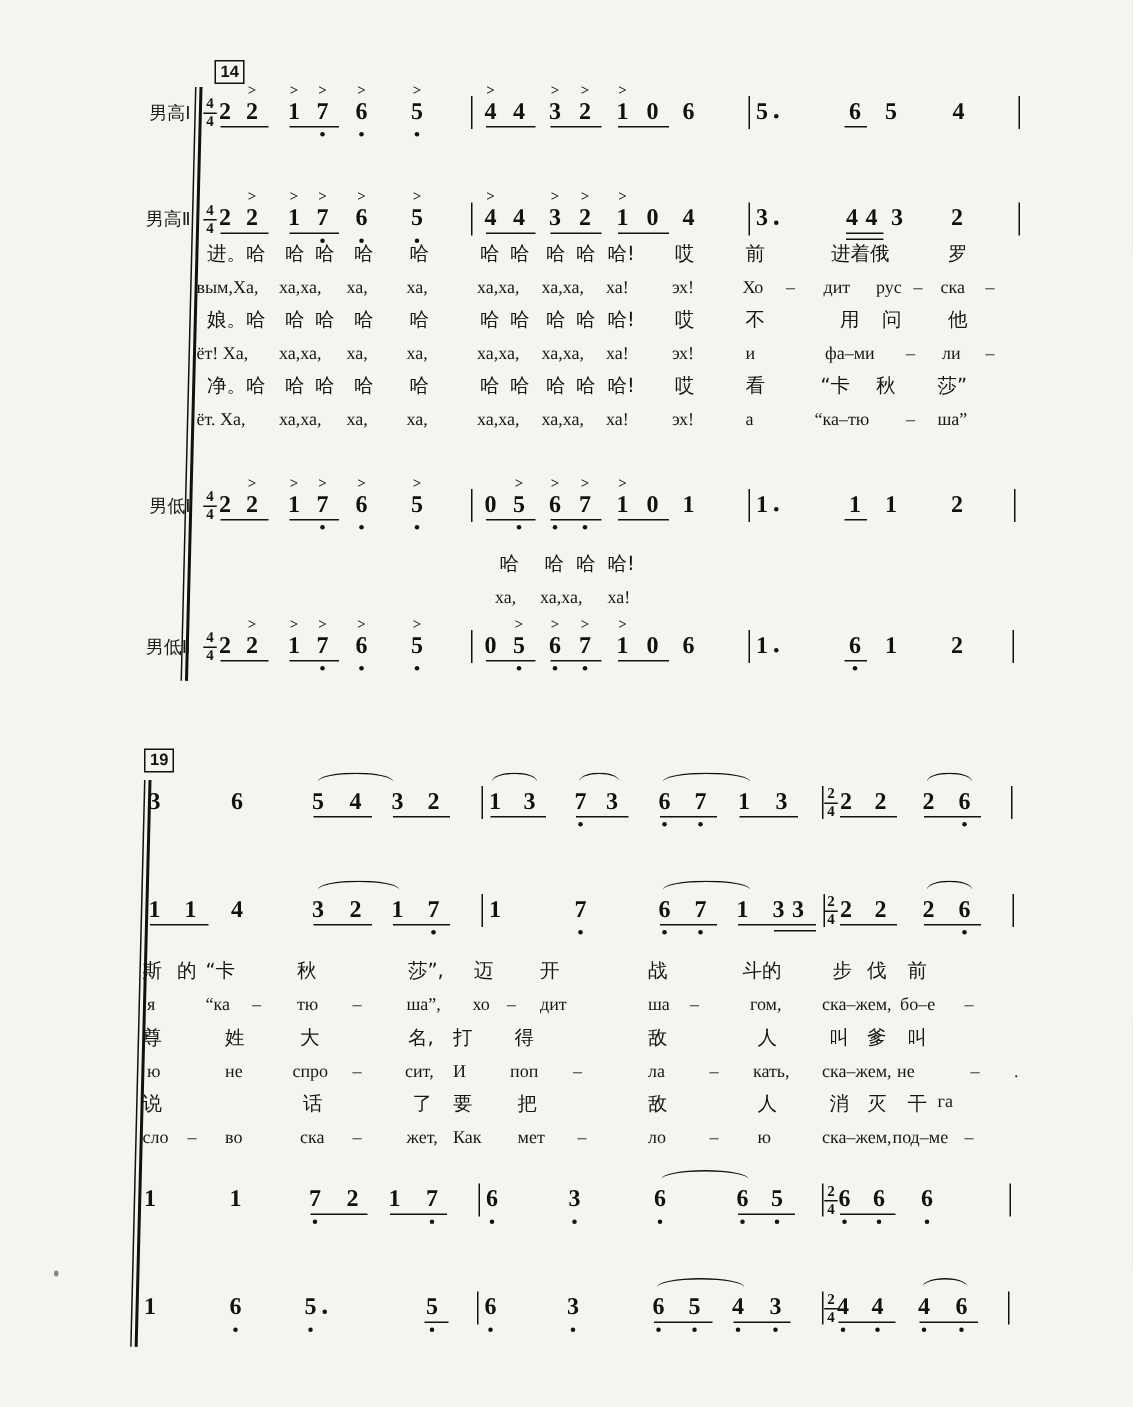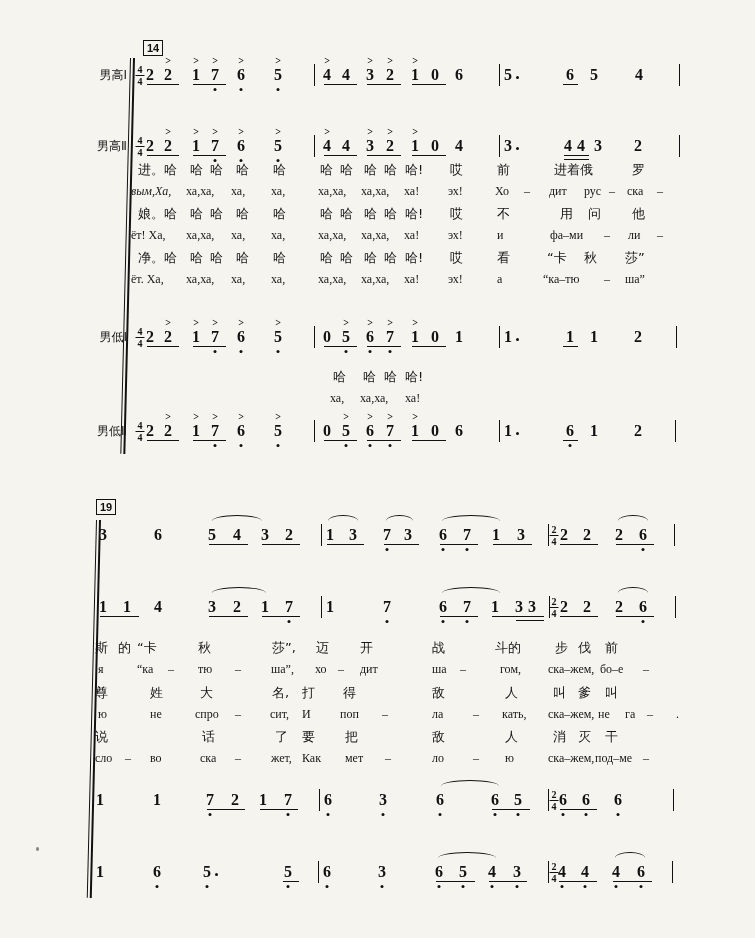--- a/index.html
+++ b/index.html
@@ -226,21 +226,21 @@
     <div class="cn" style="left: 273px; top: 162px;">哈</div>
     <div class="cn" style="left: 320px; top: 162px;">哈</div>
     <div class="cn" style="left: 340px; top: 162px;">哈</div>
     <div class="cn" style="left: 364px; top: 162px;">哈</div>
     <div class="cn" style="left: 384px; top: 162px;">哈</div>
     <div class="cn" style="left: 405px; top: 162px;">哈!</div>
     <div class="cn" style="left: 450px; top: 162px;">哎</div>
     <div class="cn" style="left: 497px; top: 162px;">前</div>
     <div class="cn" style="left: 554px; top: 162px;">进着俄</div>
     <div class="cn" style="left: 632px; top: 162px;">罗</div>
-    <div class="ru" style="left: 131px; top: 184px; font-style: italic;">вым,Ха,</div>
+    <div class="ru" style="left: 131px; top: 184px;">вым,Ха,</div>
     <div class="ru" style="left: 186px; top: 184px;">ха,ха,</div>
     <div class="ru" style="left: 231px; top: 184px;">ха,</div>
     <div class="ru" style="left: 271px; top: 184px;">ха,</div>
     <div class="ru" style="left: 318px; top: 184px;">ха,ха,</div>
     <div class="ru" style="left: 361px; top: 184px;">ха,ха,</div>
     <div class="ru" style="left: 404px; top: 184px;">ха!</div>
     <div class="ru" style="left: 448px; top: 184px;">эх!</div>
     <div class="ru" style="left: 495px; top: 184px;">Хо</div>
     <div class="ru" style="left: 524px; top: 184px;">–</div>
     <div class="ru" style="left: 549px; top: 184px;">дит</div>
@@ -523,21 +523,21 @@
     <div class="ru" style="left: 235px; top: 707px;">–</div>
     <div class="ru" style="left: 270px; top: 707px;">сит,</div>
     <div class="ru" style="left: 302px; top: 707px;">И</div>
     <div class="ru" style="left: 340px; top: 707px;">поп</div>
     <div class="ru" style="left: 382px; top: 707px;">–</div>
     <div class="ru" style="left: 432px; top: 707px;">ла</div>
     <div class="ru" style="left: 473px; top: 707px;">–</div>
     <div class="ru" style="left: 502px; top: 707px;">кать,</div>
     <div class="ru" style="left: 548px; top: 707px;">ска–жем,</div>
     <div class="ru" style="left: 598px; top: 707px;">не</div>
-    <div class="ru" style="left: 625px; top: 707px;">га</div>
+    <div class="ru" style="left: 625px; top: 727px;">га</div>
     <div class="ru" style="left: 647px; top: 707px;">–</div>
     <div class="ru" style="left: 676px; top: 707px;">.</div>
     <div class="cn" style="left: 95px; top: 729px;">说</div>
     <div class="cn" style="left: 202px; top: 729px;">话</div>
     <div class="cn" style="left: 275px; top: 729px;">了</div>
     <div class="cn" style="left: 302px; top: 729px;">要</div>
     <div class="cn" style="left: 345px; top: 729px;">把</div>
     <div class="cn" style="left: 432px; top: 729px;">敌</div>
     <div class="cn" style="left: 505px; top: 729px;">人</div>
     <div class="cn" style="left: 553px; top: 729px;">消</div>

